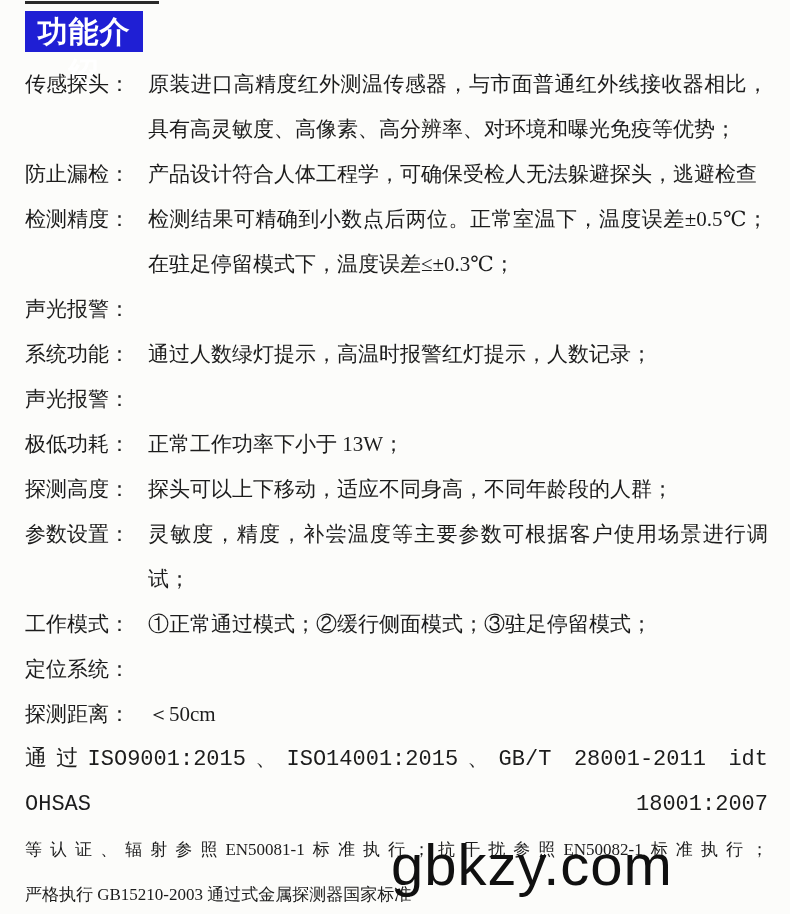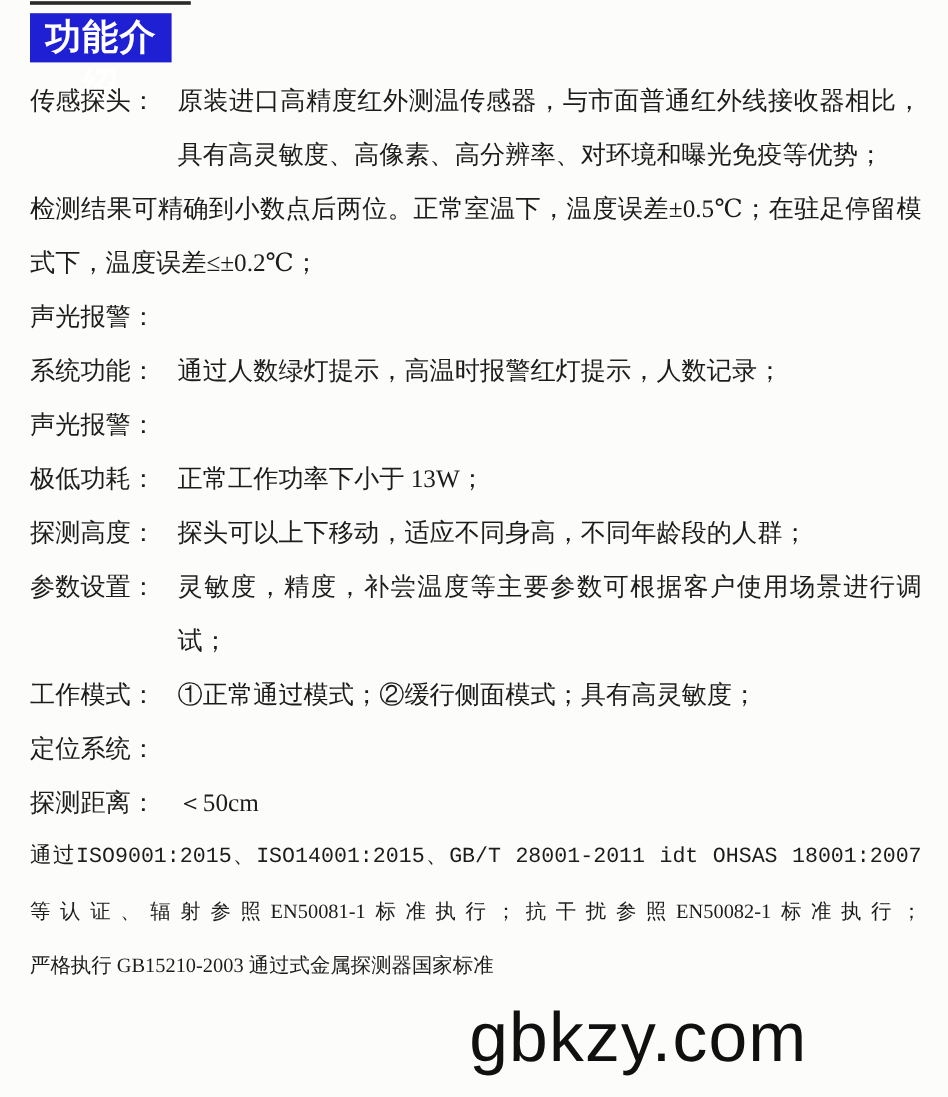--- a/index.html
+++ b/index.html
@@ -56,21 +56,21 @@
     text-align: justify;
   }
   .para {
     font-size: 17px;
     line-height: 45px;
     text-align: justify;
   }
   .para.stretch { text-align-last: justify; }
   .para.mono {
     font-family: "Liberation Mono", "DejaVu Sans Mono", monospace;
-    font-size: 18px;
+    font-size: 22px;
   }
   .watermark {
     position: absolute;
     left: 391px; top: 836px;
     font-family: "Liberation Sans", "DejaVu Sans", sans-serif;
     font-size: 58px;
     line-height: 1;
     color: #101010;
     letter-spacing: 1px;
     white-space: nowrap;
@@ -85,21 +85,26 @@
 
   <div class="title-box">功能介绍</div>
 
   <div class="content">
 
     <div class="row">
       <span class="label">传感探头：</span>
       <span class="text">原装进口高精度红外测温传感器，与市面普通红外线接收器相比，具有高灵敏度、高像素、高分辨率、对环境和曝光免疫等优势；</span>
     </div>
     <div class="row">
-      <span class="text">检测结果可精确到小数点后两位。正常室温下，温度误差±0.5℃；在驻足停留模式下，温度误差≤±0.2℃；</span>
+      <span class="label">防止漏检：</span>
+      <span class="text">产品设计符合人体工程学，可确保受检人无法躲避探头，逃避检查</span>
+    </div>
+    <div class="row">
+      <span class="label">检测精度：</span>
+      <span class="text">检测结果可精确到小数点后两位。正常室温下，温度误差±0.5℃；在驻足停留模式下，温度误差≤±0.3℃；</span>
     </div>
     <div class="row">
       <span class="label">声光报警：</span>
     </div>
     <div class="row">
       <span class="label">系统功能：</span>
       <span class="text">通过人数绿灯提示，高温时报警红灯提示，人数记录；</span>
     </div>
     <div class="row">
       <span class="label">声光报警：</span>
@@ -111,21 +116,21 @@
     <div class="row">
       <span class="label">探测高度：</span>
       <span class="text">探头可以上下移动，适应不同身高，不同年龄段的人群；</span>
     </div>
     <div class="row">
       <span class="label">参数设置：</span>
       <span class="text">灵敏度，精度，补尝温度等主要参数可根据客户使用场景进行调试；</span>
     </div>
     <div class="row">
       <span class="label">工作模式：</span>
-      <span class="text">①正常通过模式；②缓行侧面模式；具有高灵敏度；</span>
+      <span class="text">①正常通过模式；②缓行侧面模式；③驻足停留模式；</span>
     </div>
     <div class="row">
       <span class="label">定位系统：</span>
     </div>
     <div class="row">
       <span class="label">探测距离：</span>
       <span class="text">＜50cm</span>
     </div>
 
     <div class="para mono stretch">通过ISO9001:2015、ISO14001:2015、GB/T 28001-2011 idt OHSAS 18001:2007</div>

